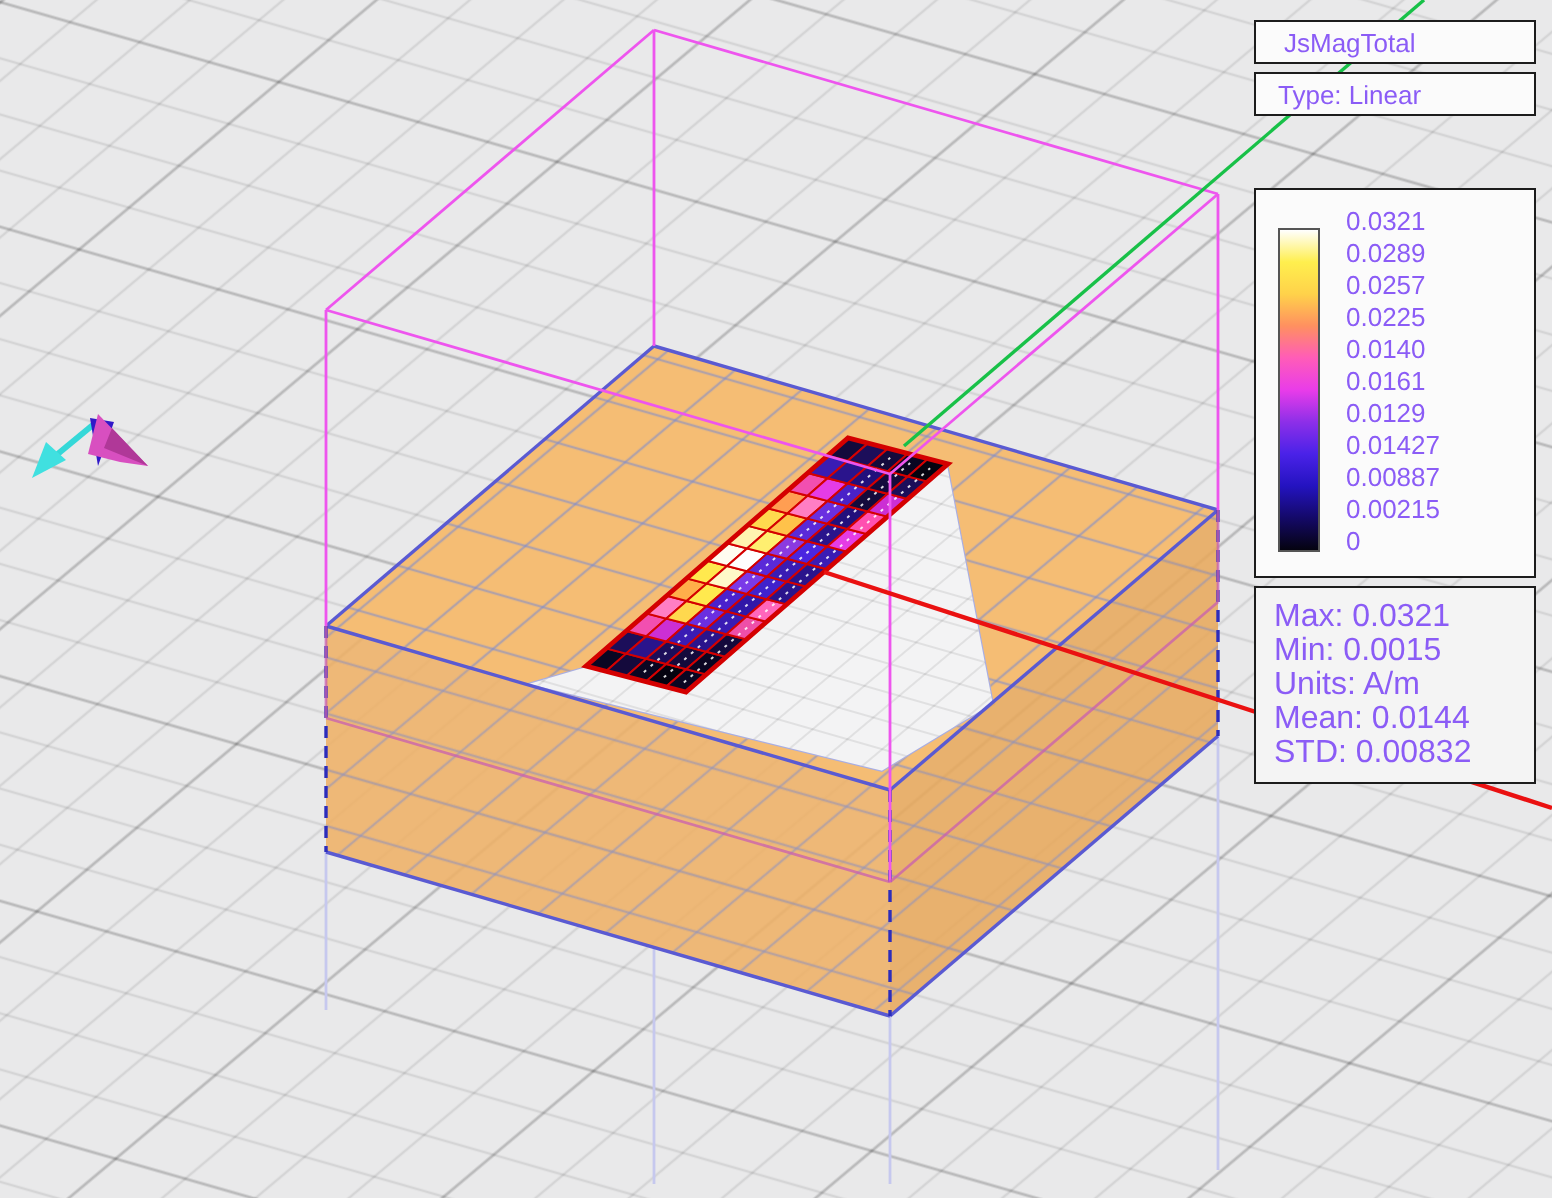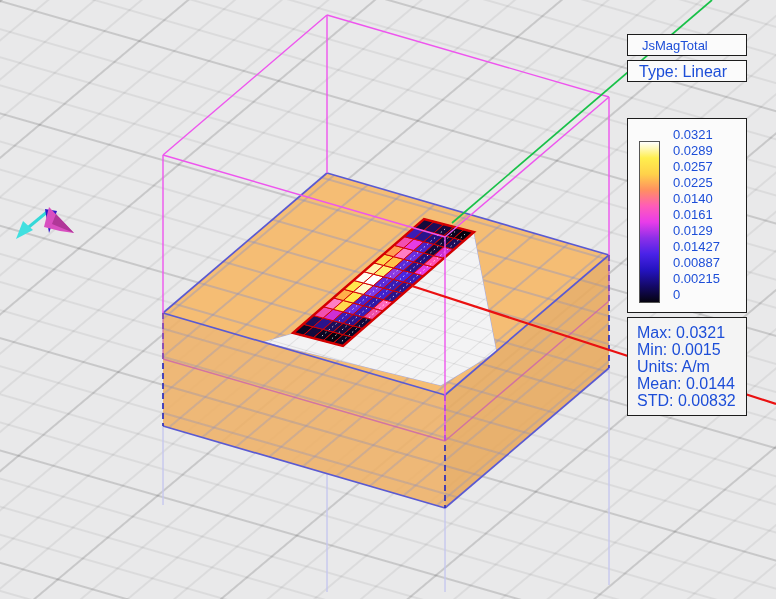--- a/index.html
+++ b/index.html
@@ -1,24 +1,24 @@
 <!DOCTYPE html>
 <html><head>
 <meta charset="utf-8">
 <style>
   html,body{margin:0;padding:0;background:#cfcfcf;}
   #app{position:relative;width:776px;height:599px;overflow:hidden;
        background:#e9e9ea;font-family:"Liberation Sans",sans-serif;}
   #scene{position:absolute;left:0;top:0;}
   
-  #legend{position:absolute;left:627px;top:34px;width:120px;color:#1d4ed8;}
+  #legend{position:absolute;left:627px;top:10px;width:141px;color:#8b5cf6;}
   .lg-box{background:#fbfbfb;border:1px solid #1c1c1c;box-sizing:border-box;margin-bottom:4px;}
   .lg-title{height:22px;line-height:21px;padding-left:14px;font-size:13px;}
-  .lg-type{height:22px;line-height:21px;padding-left:11px;font-size:16px;}
-  .lg-scale{padding:8px 4px 9px 11px;display:flex;align-items:flex-end;margin-top:36px;}
+  .lg-type{height:22px;line-height:21px;padding-left:11px;font-size:13px;}
+  .lg-scale{padding:8px 4px 9px 11px;display:flex;align-items:center;margin-top:36px;}
   #colorbar-gradient{width:19px;height:160px;border:1px solid #555;margin-top:8px;}
   .lg-values{margin-left:13px;margin-top:0;}
   .lg-values div{height:16px;line-height:16px;font-size:13px;white-space:nowrap;}
   .lg-stats{padding:6px 4px 6px 9px;background:#f4f4f4;}
   .lg-stats div{height:17px;line-height:17px;font-size:16px;white-space:nowrap;}
 </style>
 </head>
 <body>
 
 <div id="app">

